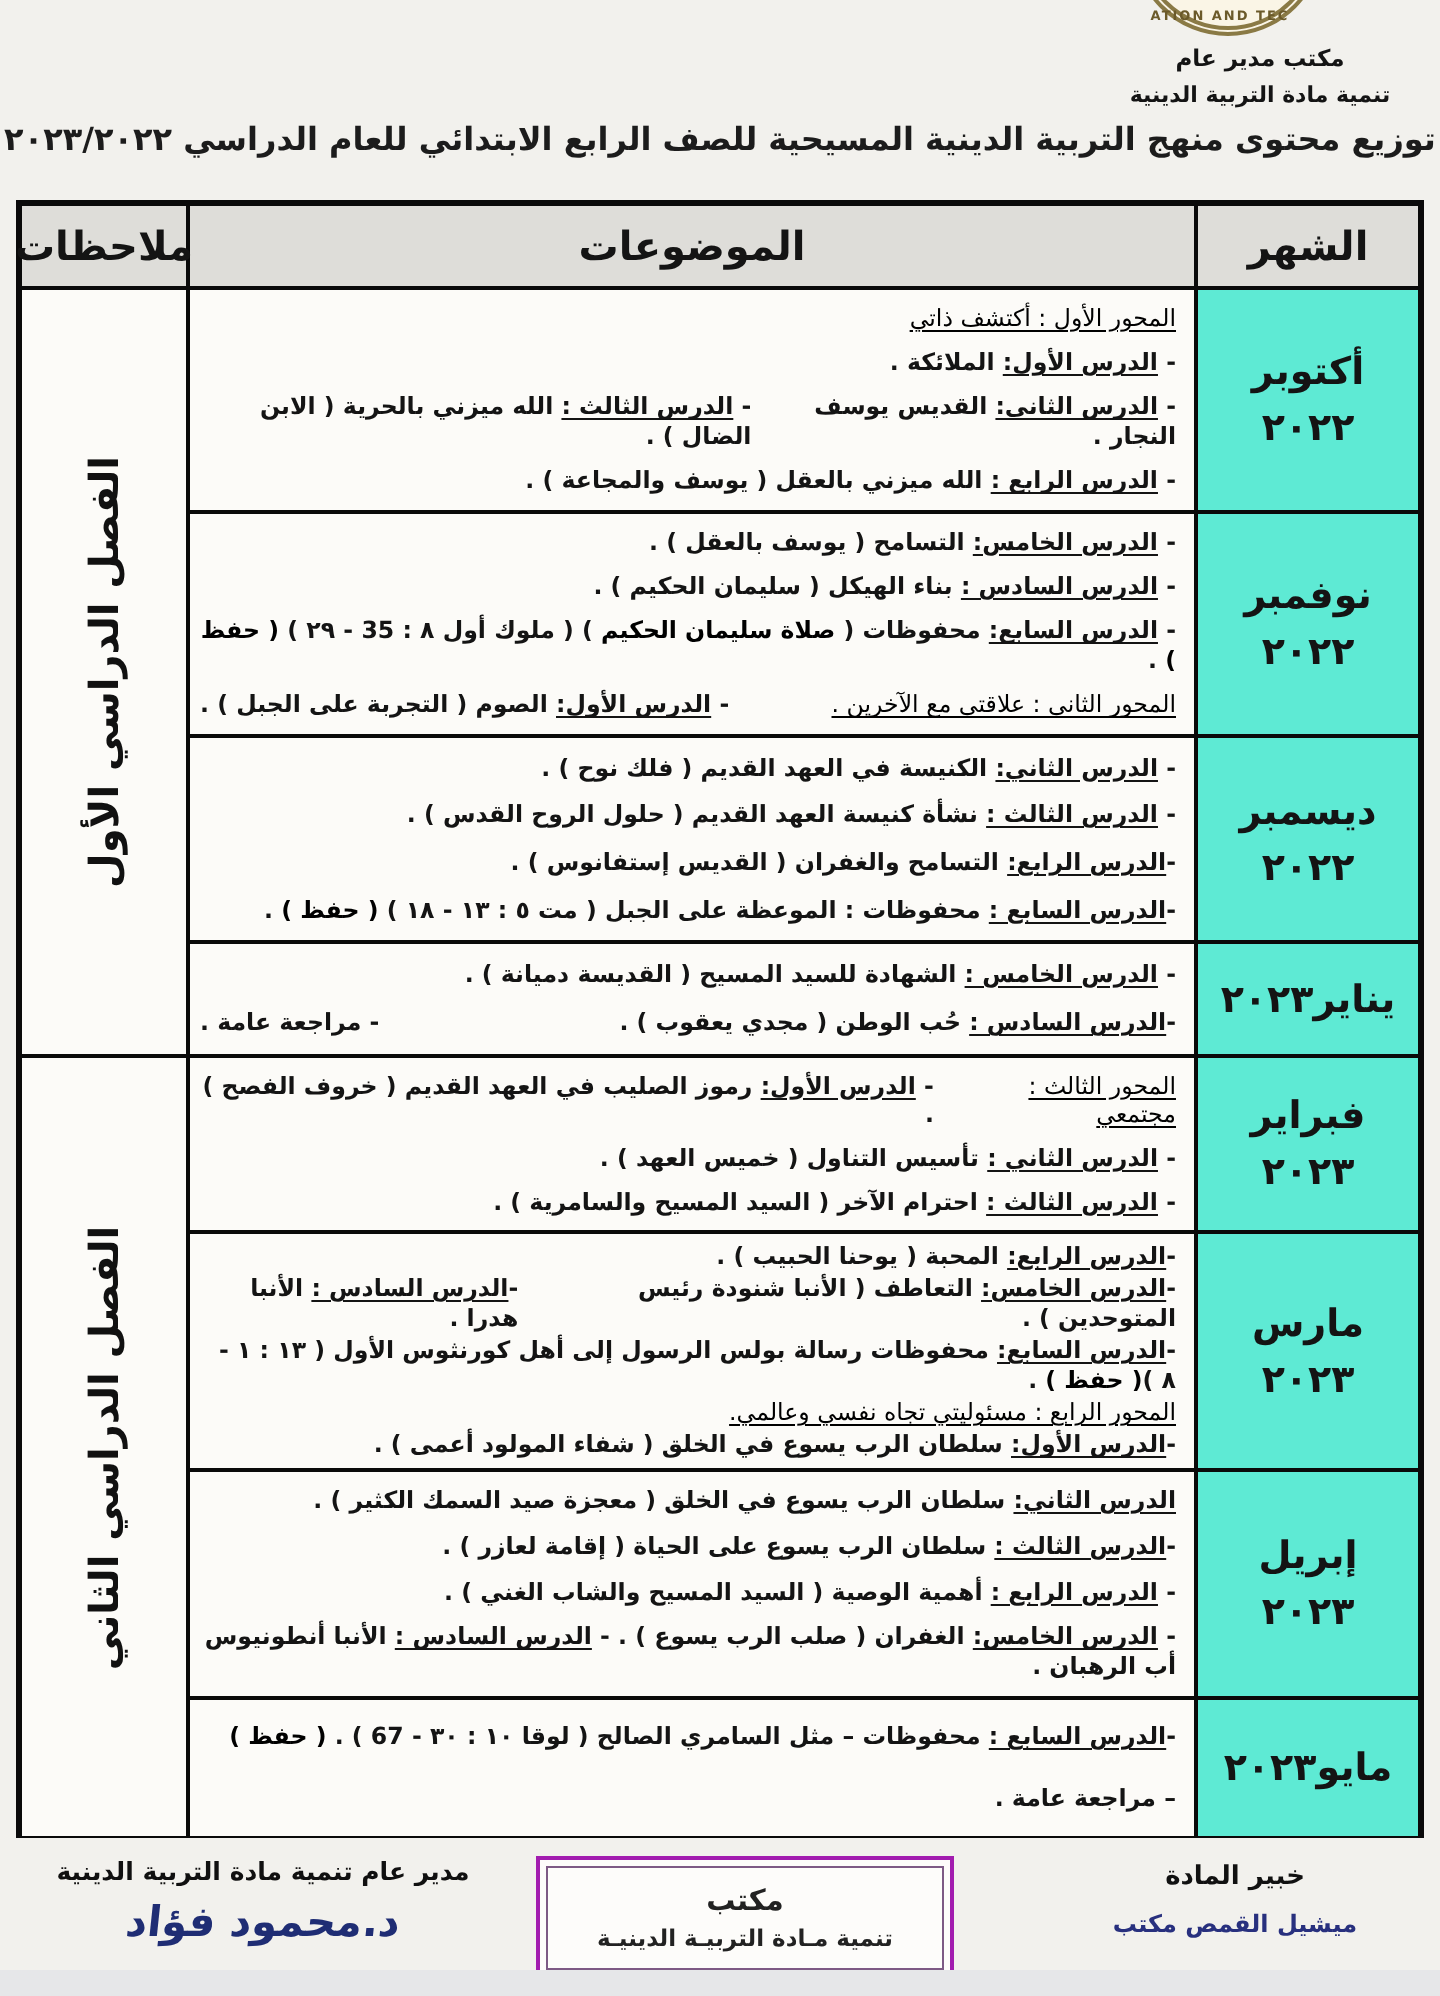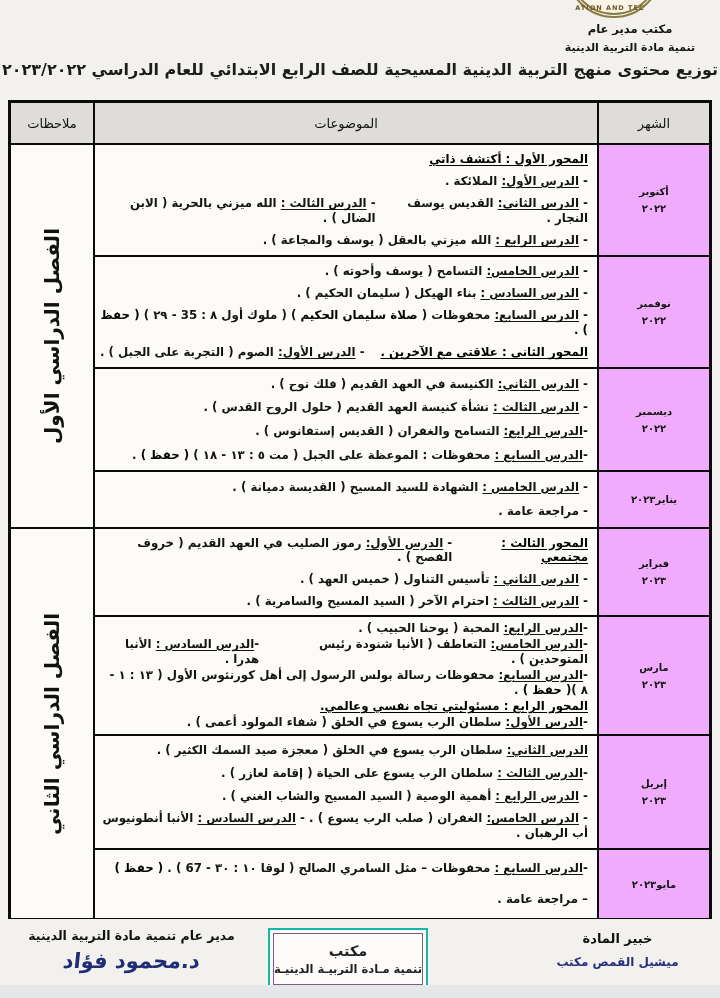--- a/index.html
+++ b/index.html
@@ -47,26 +47,26 @@
     display:grid;
     grid-template-columns:110px 1fr 82px;
     grid-template-rows:40px 110px 110px 101px 55px 86px 117px 112px 68px;
     gap:2px;
     background:#0a0a0a;
     border:3px solid #0a0a0a;
   }
   .cell { background:#fcfbf8; }
   .h-cell {
     background:#deddd9; display:flex; align-items:center; justify-content:center;
-    font-size:13px; font-weight:normal;
+    font-size:20px; font-weight:bold;
   }
   .m-cell {
-    background:#f0abfc; display:flex; flex-direction:column;
+    background:#5eead4; display:flex; flex-direction:column;
     align-items:center; justify-content:center; gap:6px;
-    font-size:10px; font-weight:bold;
+    font-size:19px; font-weight:bold;
   }
   .t-cell {
     background:#fcfbf8; display:flex; flex-direction:column;
     justify-content:space-around; padding:3px 9px 3px 5px;
     font-size:11.8px; font-weight:bold; line-height:1.25;
   }
   .n-cell {
     background:#fcfbf8; display:flex; align-items:center; justify-content:center;
   }
   .n-cell .vert {
@@ -76,32 +76,32 @@
   .c1 { grid-column:1; } .c2 { grid-column:2; } .c3 { grid-column:3; }
   .r1{grid-row:1}.r2{grid-row:2}.r3{grid-row:3}.r4{grid-row:4}.r5{grid-row:5}
   .r6{grid-row:6}.r7{grid-row:7}.r8{grid-row:8}.r9{grid-row:9}
   .span-sem1 { grid-row:2 / span 4; }
   .span-sem2 { grid-row:6 / span 4; }
 
   .tline { text-align:right; }
   .tline.split { display:flex; justify-content:space-between; gap:6px; }
   .s-u { text-decoration:underline; text-underline-offset:2px; }
   .s-b { font-weight:bold; color:#000; }
-  .s-bu { font-weight:bold; text-decoration:underline; text-underline-offset:2px; color:#000; }
+  .s-bu { font-weight:normal; text-decoration:underline; text-underline-offset:2px; color:#000; }
 
   
   .f-right {
     position:absolute; top:931px; right:25px; width:155px;
     text-align:center; font-weight:bold;
   }
   .f-right .t { font-size:13px; color:#111; }
   .f-right .n { font-size:12px; color:#28307e; margin-top:9px; }
   .f-box-outer {
-    position:absolute; top:928px; left:268px; width:160px; height:62px;
-    border:2px solid #14b8a6; background:#fdfcfa; padding:3px;
+    position:absolute; top:928px; left:268px; width:209px; height:62px;
+    border:2px solid #a21caf; background:#fdfcfa; padding:3px;
   }
   .f-box-inner {
     width:100%; height:100%; border:1px solid #7d5a85;
     display:flex; flex-direction:column; align-items:center; justify-content:center; gap:3px;
   }
   .f-box-inner .b1 { font-size:14.5px; font-weight:bold; color:#222; }
   .f-box-inner .b2 { font-size:11.5px; font-weight:bold; color:#222; letter-spacing:1px; }
   .f-left {
     position:absolute; top:928px; left:14px; width:235px;
     text-align:center; font-weight:bold;
@@ -145,21 +145,21 @@
         <span><span class="s-r">- </span><span class="s-u">الدرس الثالث :</span><span class="s-r"> الله ميزني بالحرية ( الابن الضال ) .</span></span>
       </div>
       <div class="tline"><span><span class="s-r">- </span><span class="s-u">الدرس الرابع :</span><span class="s-r"> الله ميزني بالعقل ( يوسف والمجاعة ) .</span></span></div>
     </div>
 
   <div class="cell m-cell c1 r3">
     <span>نوفمبر</span>
     <span>٢٠٢٢</span>
   </div>
   <div class="cell t-cell c2 r3">
-      <div class="tline"><span><span class="s-r">- </span><span class="s-u">الدرس الخامس:</span><span class="s-r"> التسامح ( يوسف وأخوته ) .</span></span></div>
+      <div class="tline"><span><span class="s-r">- </span><span class="s-u">الدرس الخامس:</span><span class="s-r"> التسامح ( يوسف بالعقل ) .</span></span></div>
       <div class="tline"><span><span class="s-r">- </span><span class="s-u">الدرس السادس :</span><span class="s-r"> بناء الهيكل ( سليمان الحكيم ) .</span></span></div>
       <div class="tline"><span><span class="s-r">- </span><span class="s-u">الدرس السابع:</span><span class="s-r"> محفوظات ( </span><span class="s-b">صلاة سليمان الحكيم</span><span class="s-r"> ) ( ملوك أول ٨ : 35 - ٢٩ ) </span><span class="s-b">( حفظ )</span><span class="s-r"> .</span></span></div>
       <div class="tline split">
         <span><span class="s-bu">المحور الثاني : علاقتي مع الآخرين .</span></span>
         <span><span class="s-r">- </span><span class="s-u">الدرس الأول:</span><span class="s-r"> الصوم ( التجربة على الجبل ) .</span></span>
       </div>
     </div>
 
   <div class="cell m-cell c1 r4">
     <span>ديسمبر</span>
@@ -171,20 +171,21 @@
       <div class="tline"><span><span class="s-r">-</span><span class="s-u">الدرس الرابع:</span><span class="s-r"> التسامح والغفران ( القديس إستفانوس ) .</span></span></div>
       <div class="tline"><span><span class="s-r">-</span><span class="s-u">الدرس السابع :</span><span class="s-r"> محفوظات : الموعظة على الجبل ( مت ٥ : ١٣ - ١٨ ) </span><span class="s-b">( حفظ )</span><span class="s-r"> .</span></span></div>
     </div>
 
   <div class="cell m-cell c1 r5">
     <span>يناير٢٠٢٣</span>
   </div>
   <div class="cell t-cell c2 r5">
       <div class="tline"><span><span class="s-r">- </span><span class="s-u">الدرس الخامس :</span><span class="s-r"> الشهادة للسيد المسيح ( القديسة دميانة ) .</span></span></div>
       <div class="tline split">
+        <span><span class="s-r">-</span><span class="s-u">الدرس السادس :</span><span class="s-r"> حُب الوطن ( مجدي يعقوب ) .</span></span>
         <span><span class="s-r">- مراجعة عامة .</span></span>
       </div>
     </div>
 
   <div class="cell n-cell c3 span-sem1">
     <span class="vert">الفصل الدراسي الأول</span>
   </div>
 
   <div class="cell m-cell c1 r6">
     <span>فبراير</span>

